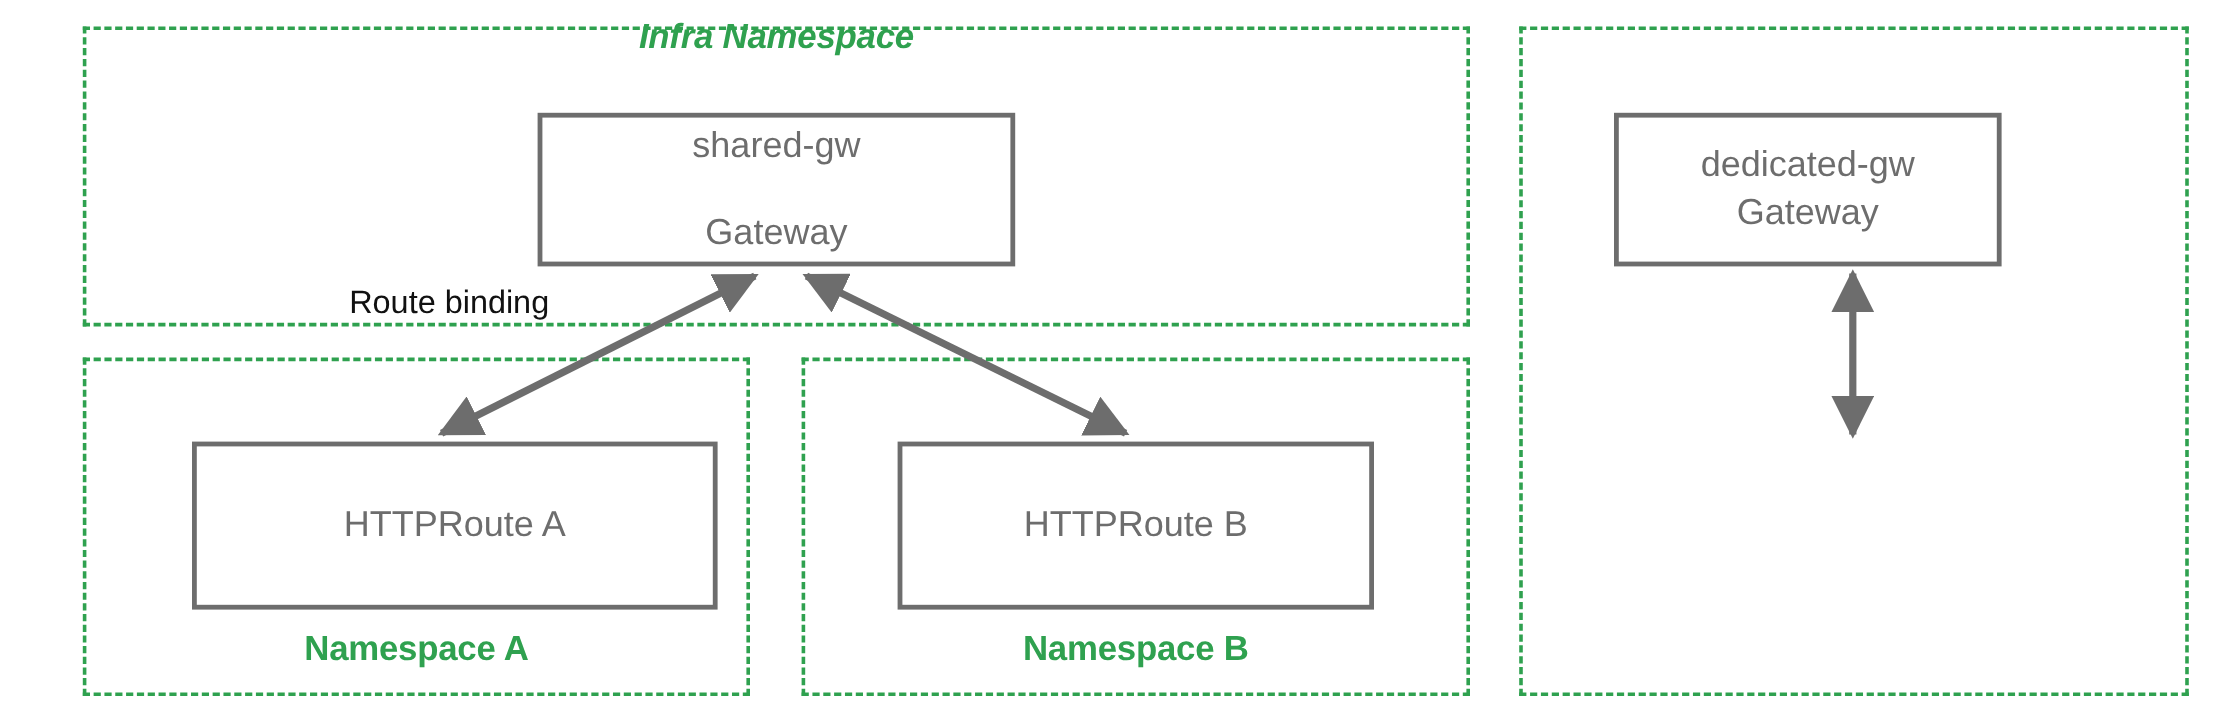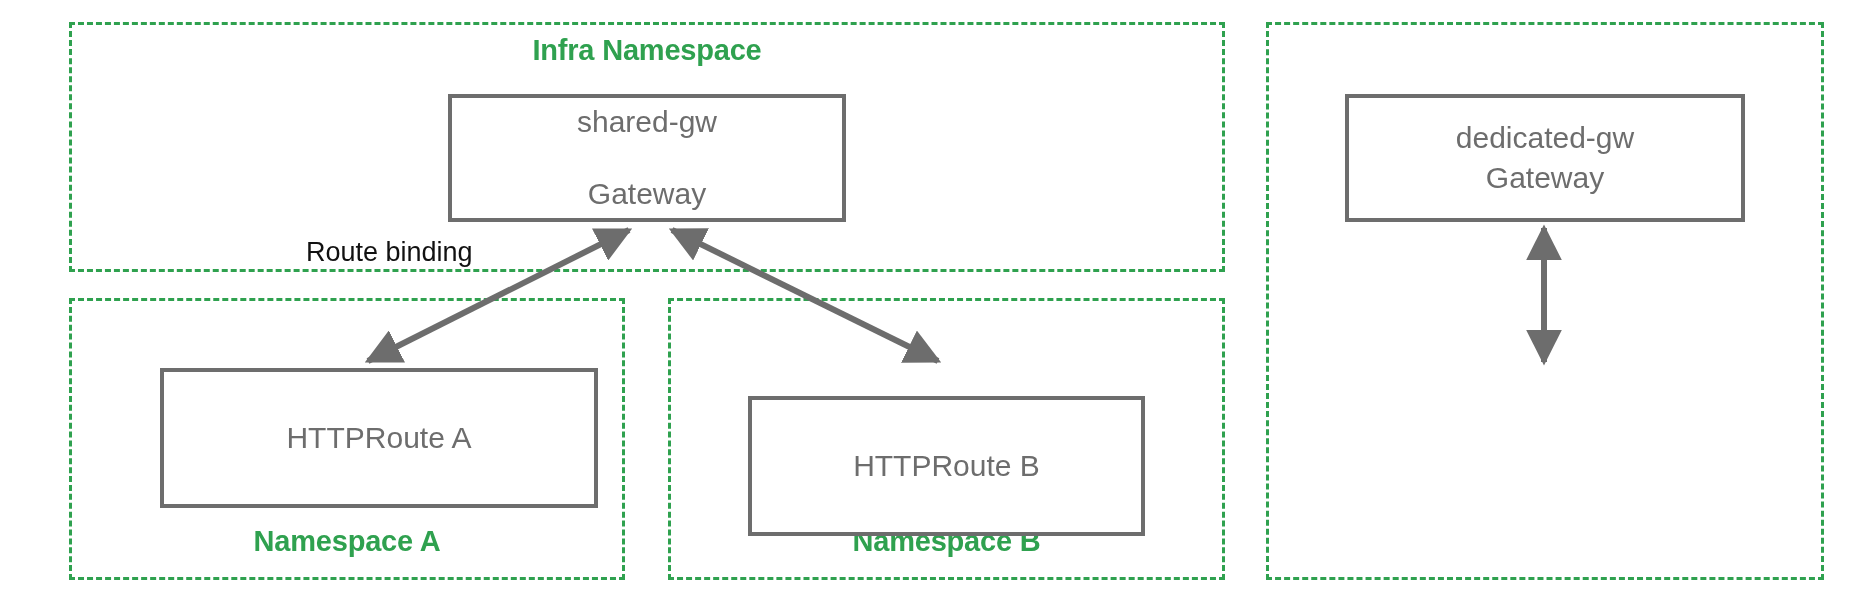--- a/index.html
+++ b/index.html
@@ -74,21 +74,21 @@
 <div id="canvas">
 
   <div class="ns-box" style="left:69px; top:22px; width:1156px; height:250px;"></div>
 
   <div class="ns-box" style="left:69px; top:298px; width:556px; height:282px;"></div>
 
   <div class="ns-box" style="left:668px; top:298px; width:557px; height:282px;"></div>
 
   <div class="ns-box" style="left:1266px; top:22px; width:558px; height:558px;"></div>
 
-  <div class="ns-label" style="left:69px; top:34px; width:1156px;">Infra Namespace</div>
+  <div class="ns-label" style="left:69px; top:15px; width:1156px;font-style:italic;">Infra Namespace</div>
 
   <div class="ns-label" style="left:668px; top:525px; width:557px;">Namespace B</div>
 
   <div class="ns-label" style="left:69px; top:525px; width:556px;">Namespace A</div>
 
 
   <svg id="arrows" viewBox="0 0 1860 600" xmlns="http://www.w3.org/2000/svg">
     <defs>
       <marker id="ah" viewBox="0 0 10 10" refX="9" refY="5" markerWidth="6" markerHeight="6" orient="auto-start-reverse">
         <path d="M 0 0 L 10 5 L 0 10 z" fill="#6d6d6d"></path>
@@ -103,29 +103,29 @@
 
       dedicated-gw --&gt;
     <line x1="1544" y1="362" x2="1544" y2="228" stroke="#6d6d6d" stroke-width="6" marker-start="url(#ah)" marker-end="url(#ah)"></line>
   </svg>
 
   <div class="res-box" style="left:448px; top:94px; width:398px; height:128px;gap:32px;">
     <span class="ln">shared-gw</span>
     <span class="ln">Gateway</span>
   </div>
 
-  <div class="res-box" style="left:1345px; top:94px; width:400px; height:128px;">
+  <div class="res-box" style="left:1345px; top:94px; width:323px; height:128px;">
     <span class="ln">dedicated-gw</span>
     <span class="ln">Gateway</span>
   </div>
 
   <div class="res-box" style="left:160px; top:368px; width:438px; height:140px;">
     <span class="ln">HTTPRoute A</span>
   </div>
 
-  <div class="res-box" style="left:748px; top:368px; width:397px; height:140px;margin-top:28px;">
+  <div class="res-box" style="left:748px; top:368px; width:397px; height:140px;">
     <span class="ln">HTTPRoute B</span>
   </div>
 
 
-  <div class="edge-label" style="left:306px; top:237px;">Route binding</div>
+  <div class="edge-label" style="left:291px; top:237px;">Route binding</div>
 
 </div>
 
 </body></html>

